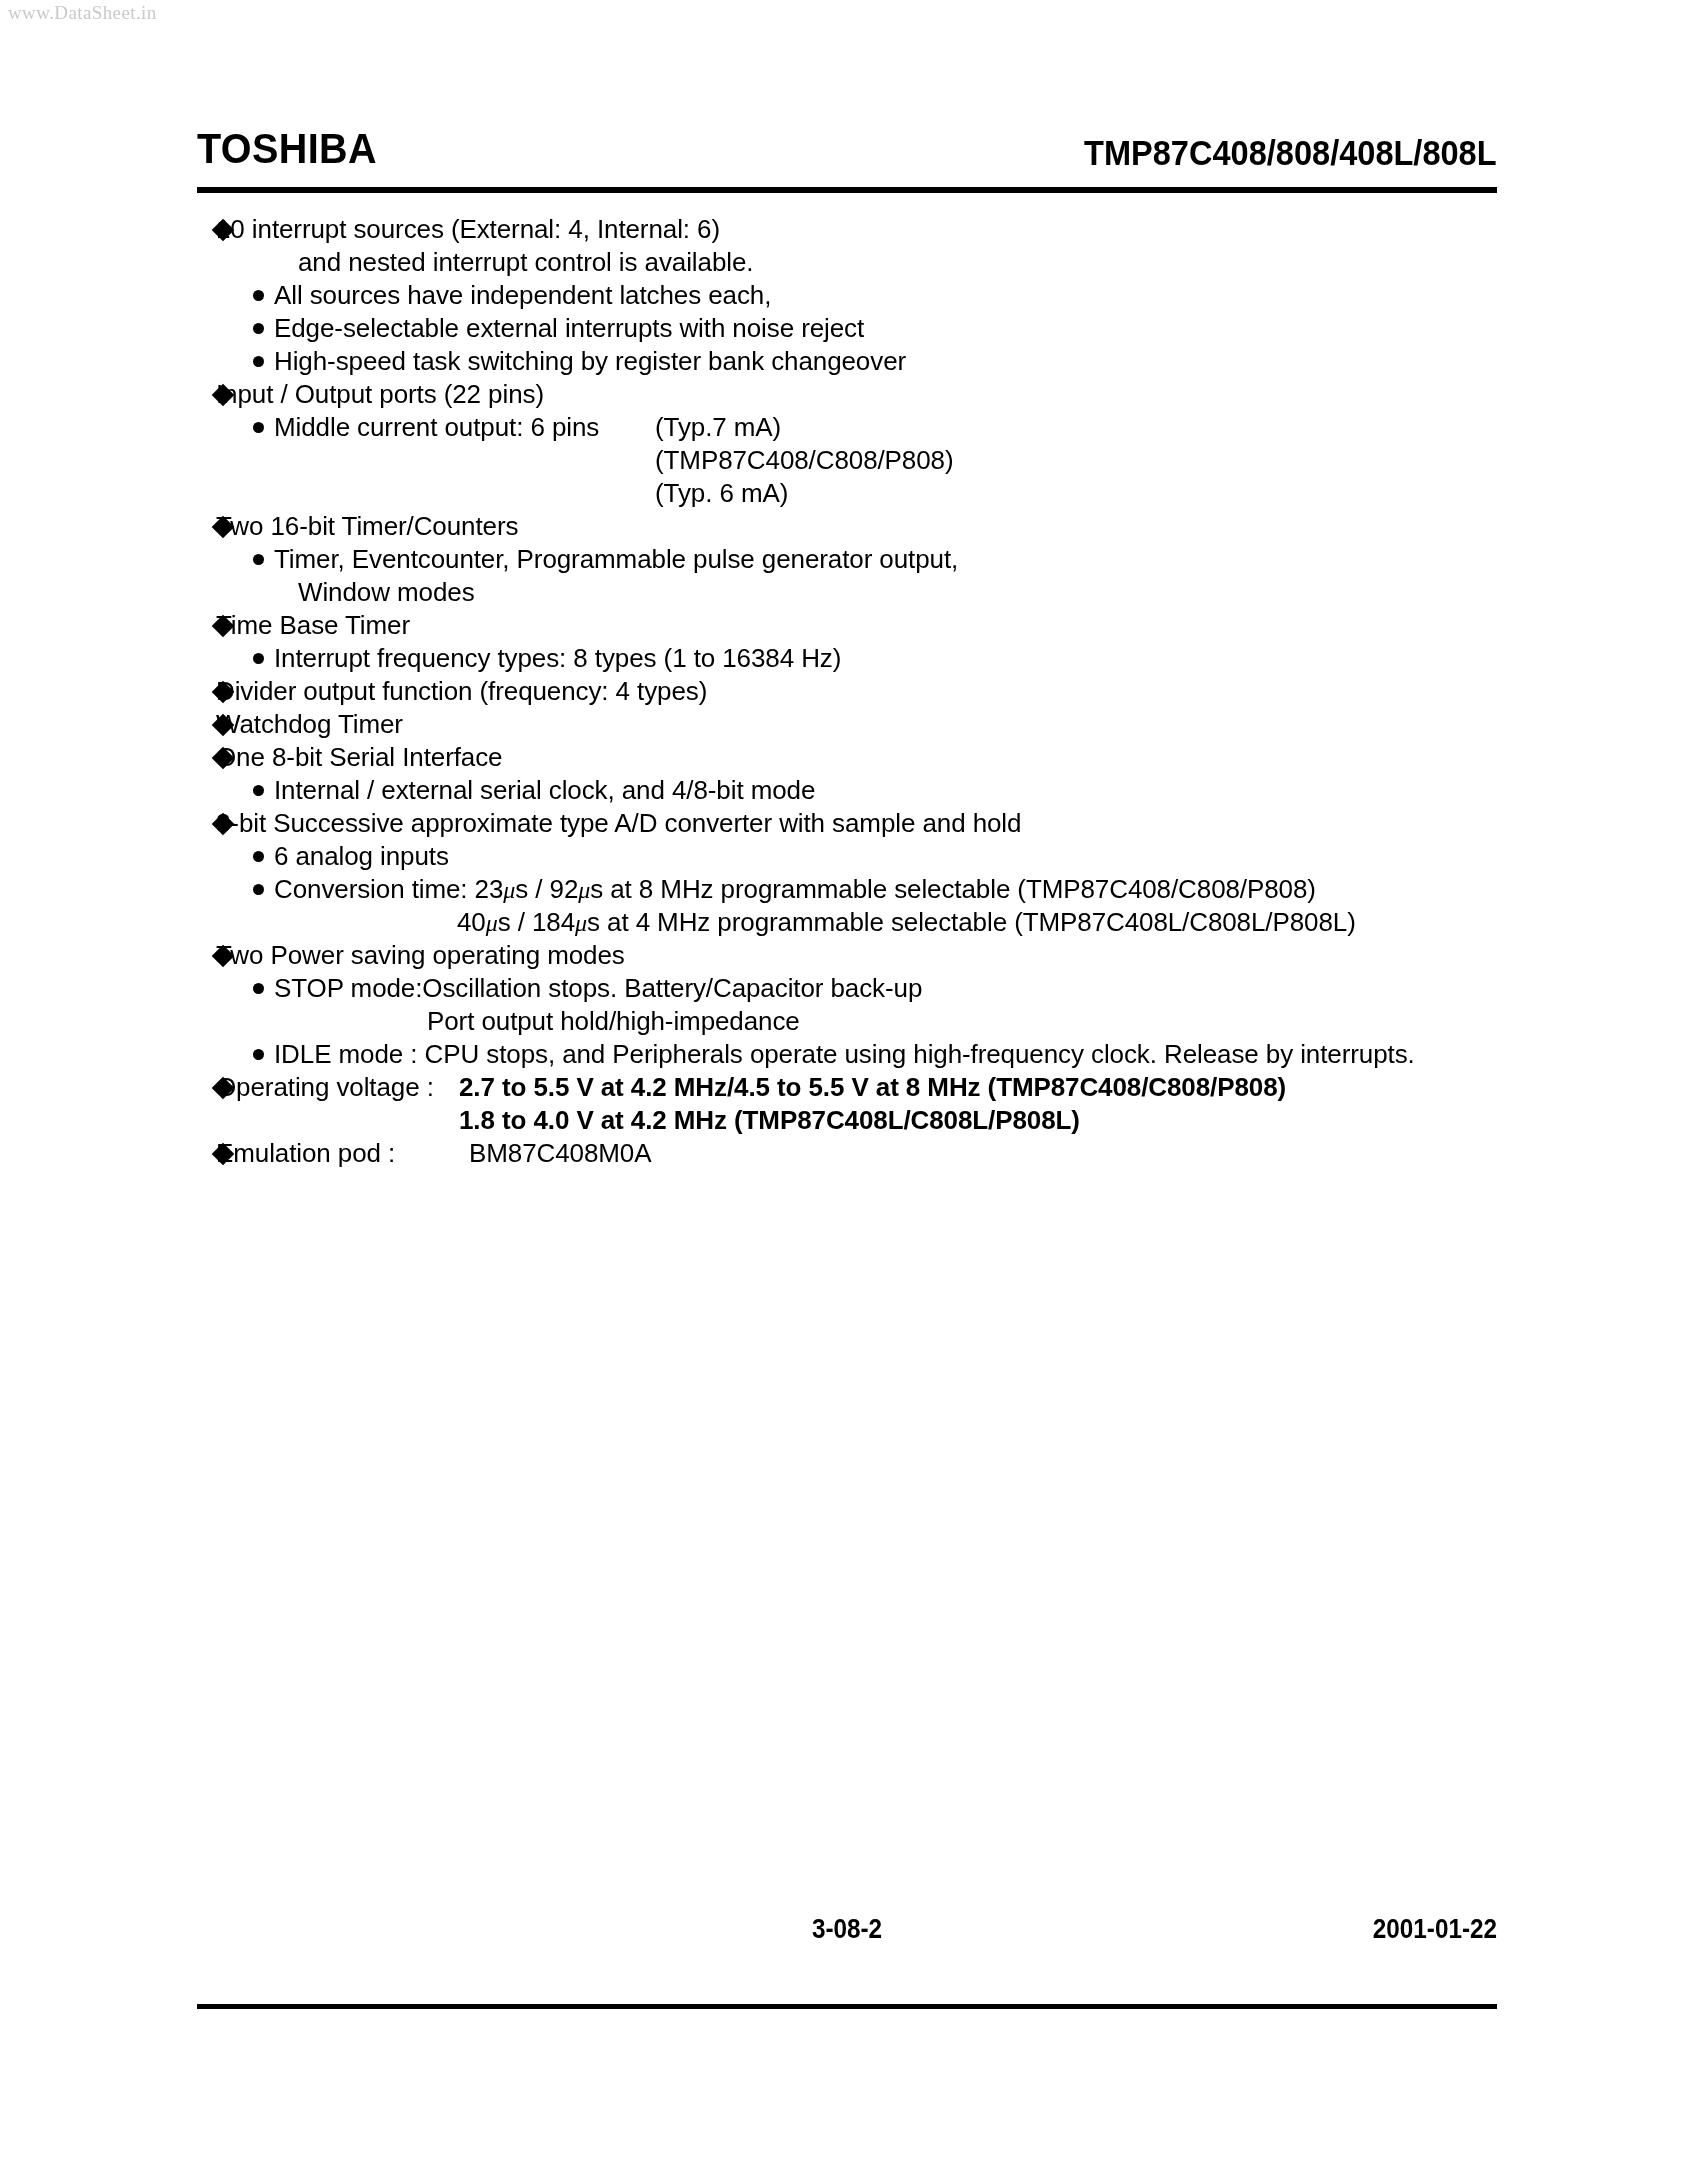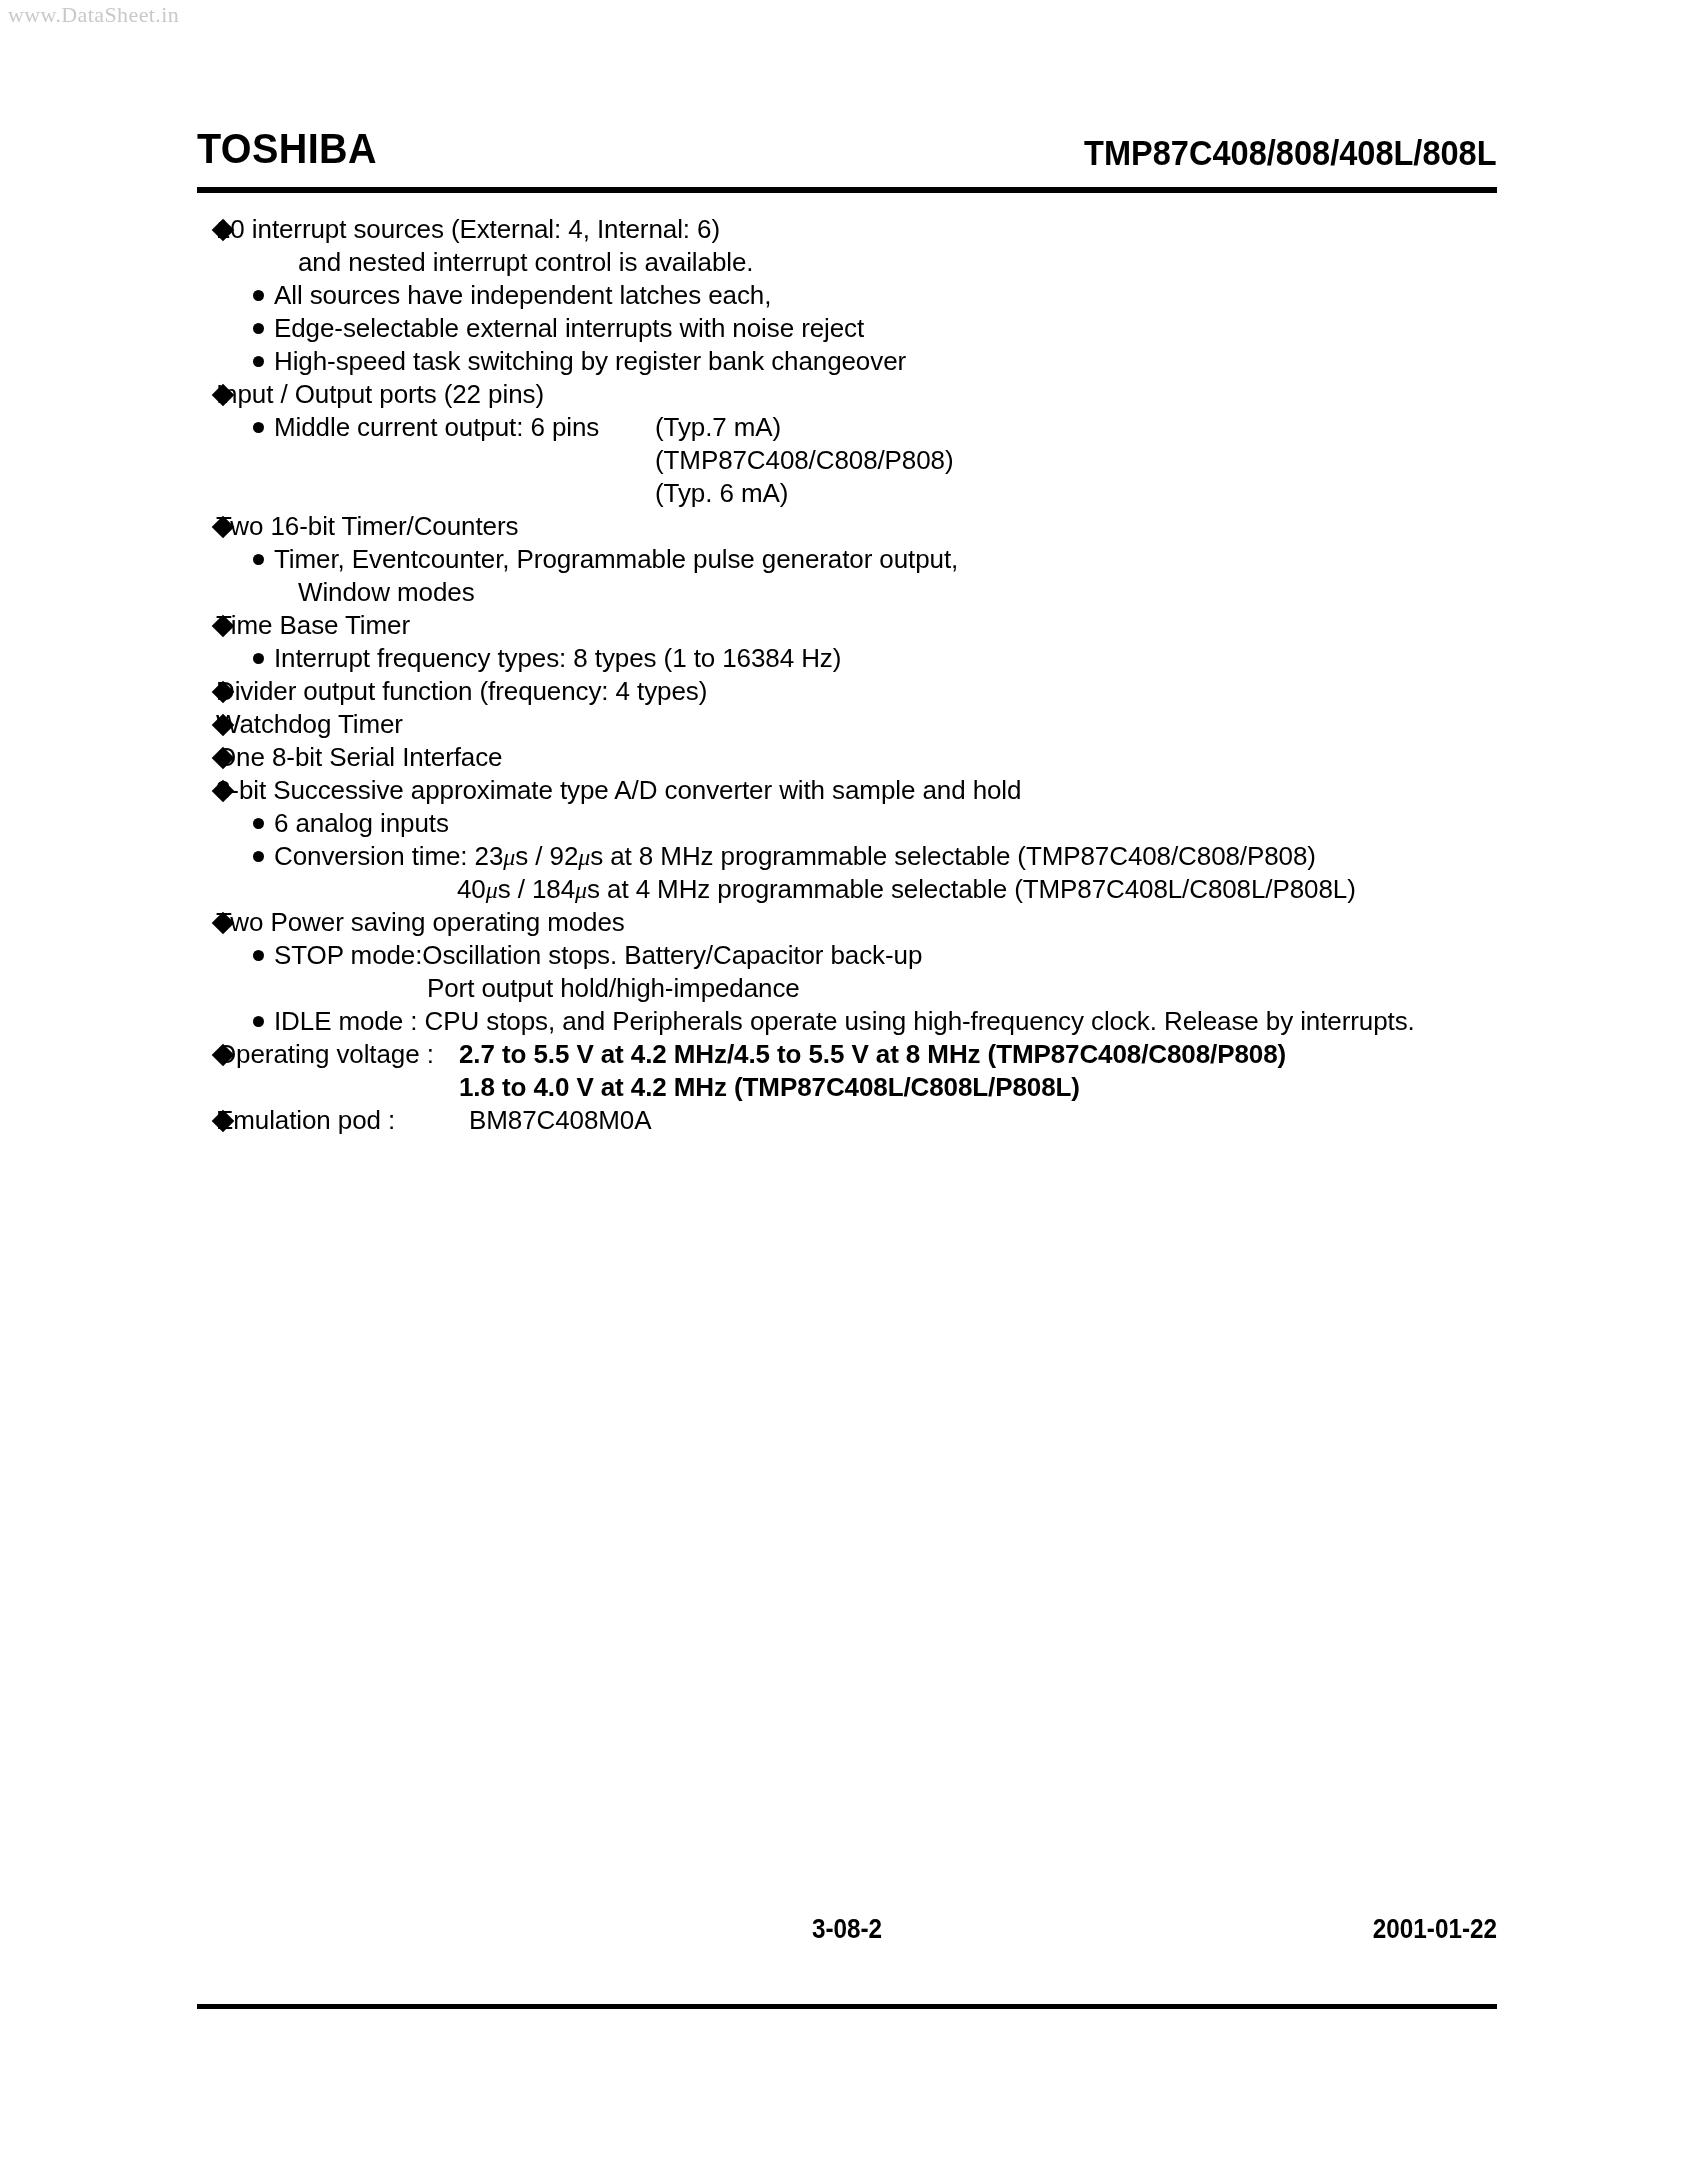--- a/index.html
+++ b/index.html
@@ -18,21 +18,21 @@
     background: #ffffff;
     overflow: hidden;
   }
 
   
   .watermark {
     position: absolute;
     left: 8px;
     top: 1.6px;
     font-family: "Liberation Serif", serif;
-    font-size: 22px;
+    font-size: 19px;
     color: #c9c9c9;
     letter-spacing: 0.4px;
     white-space: nowrap;
   }
 
   
   .header {
     position: absolute;
     left: 197px;
     top: 119px;
@@ -242,20 +242,24 @@
 
     <div class="line lvl1">
       <span class="mark-diamond"></span>
       <span class="txt">Watchdog Timer</span>
     </div>
 
     <div class="line lvl1">
       <span class="mark-diamond"></span>
       <span class="txt">One 8-bit Serial Interface</span>
     </div>
+    <div class="line lvl2">
+      <span class="mark-dot"></span>
+      <span class="txt">Internal / external serial clock, and 4/8-bit mode</span>
+    </div>
 
     <div class="line lvl1">
       <span class="mark-diamond"></span>
       <span class="txt">8-bit Successive approximate type A/D converter with sample and hold</span>
     </div>
     <div class="line lvl2">
       <span class="mark-dot"></span>
       <span class="txt">6 analog inputs</span>
     </div>
     <div class="line lvl2">

